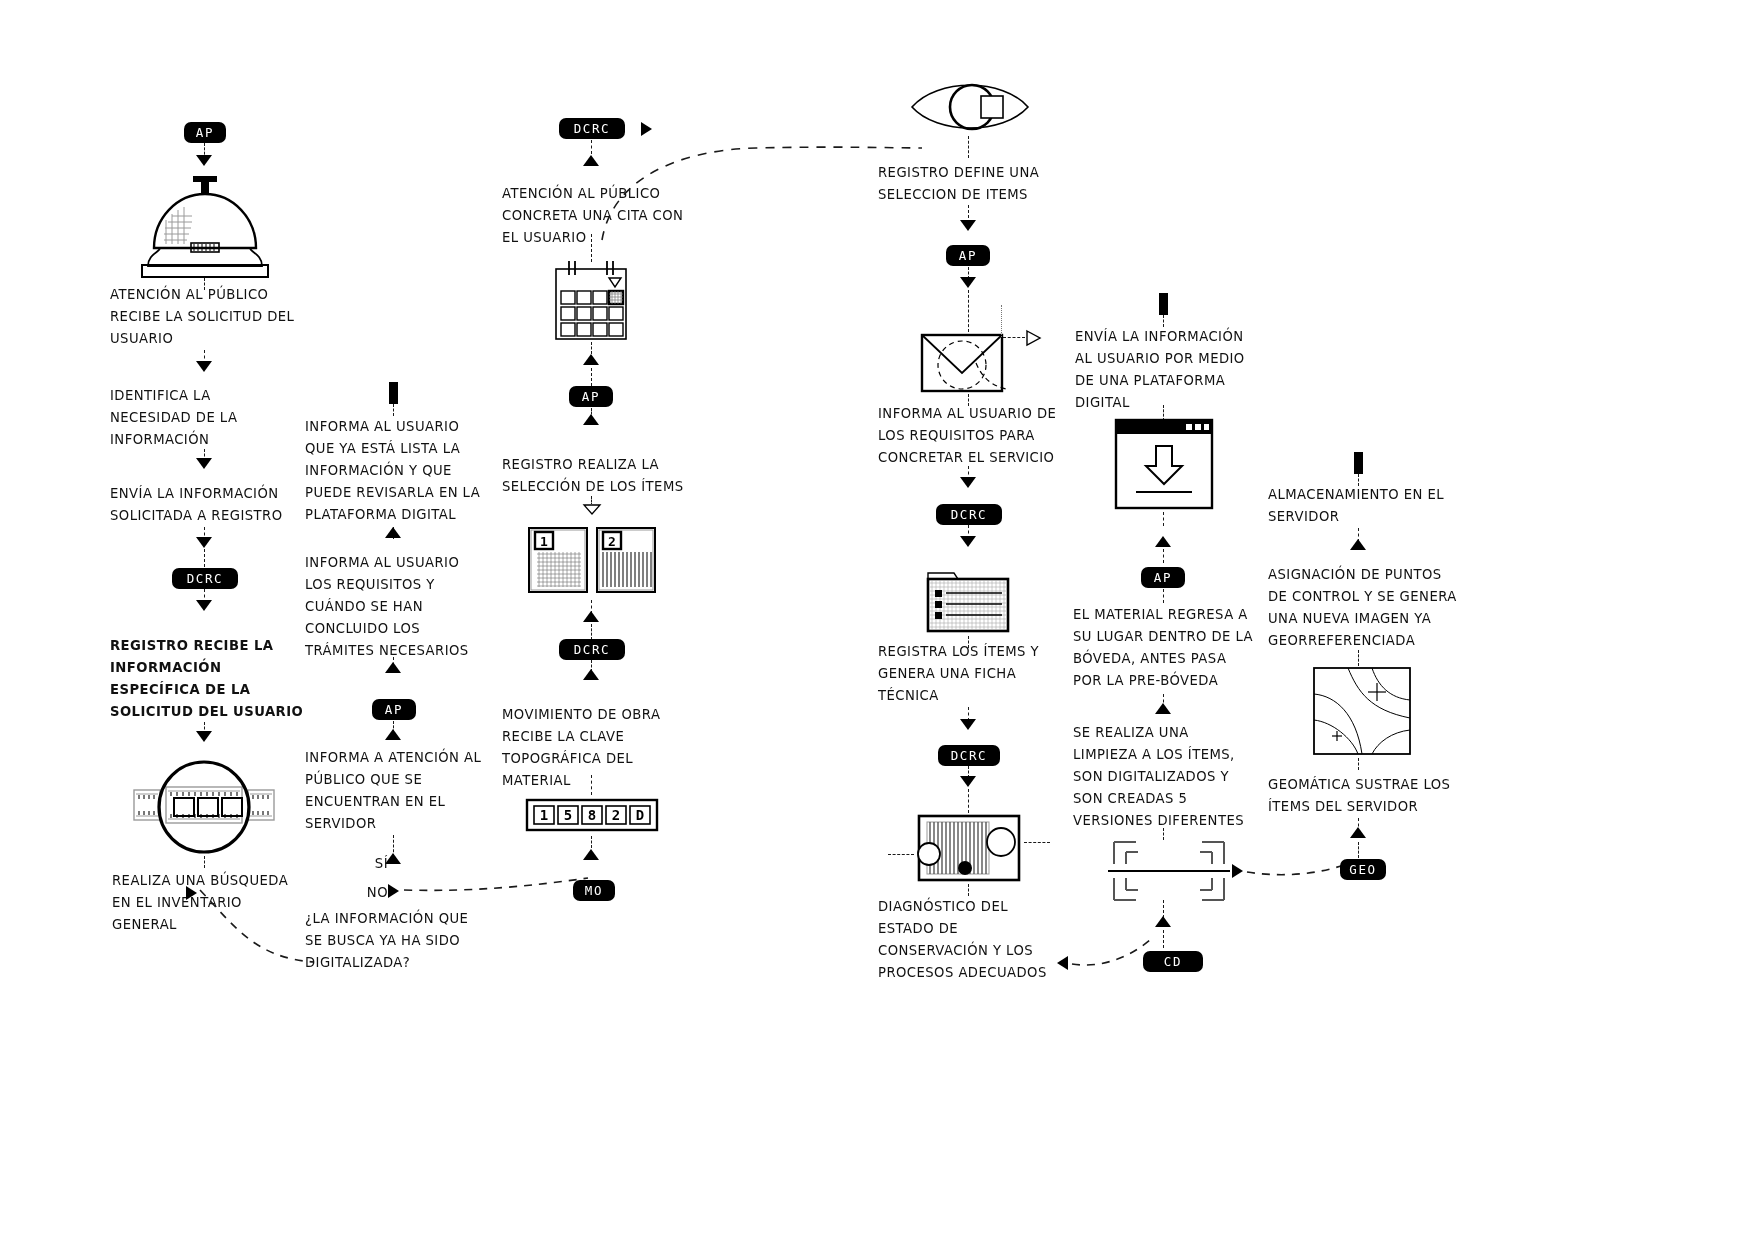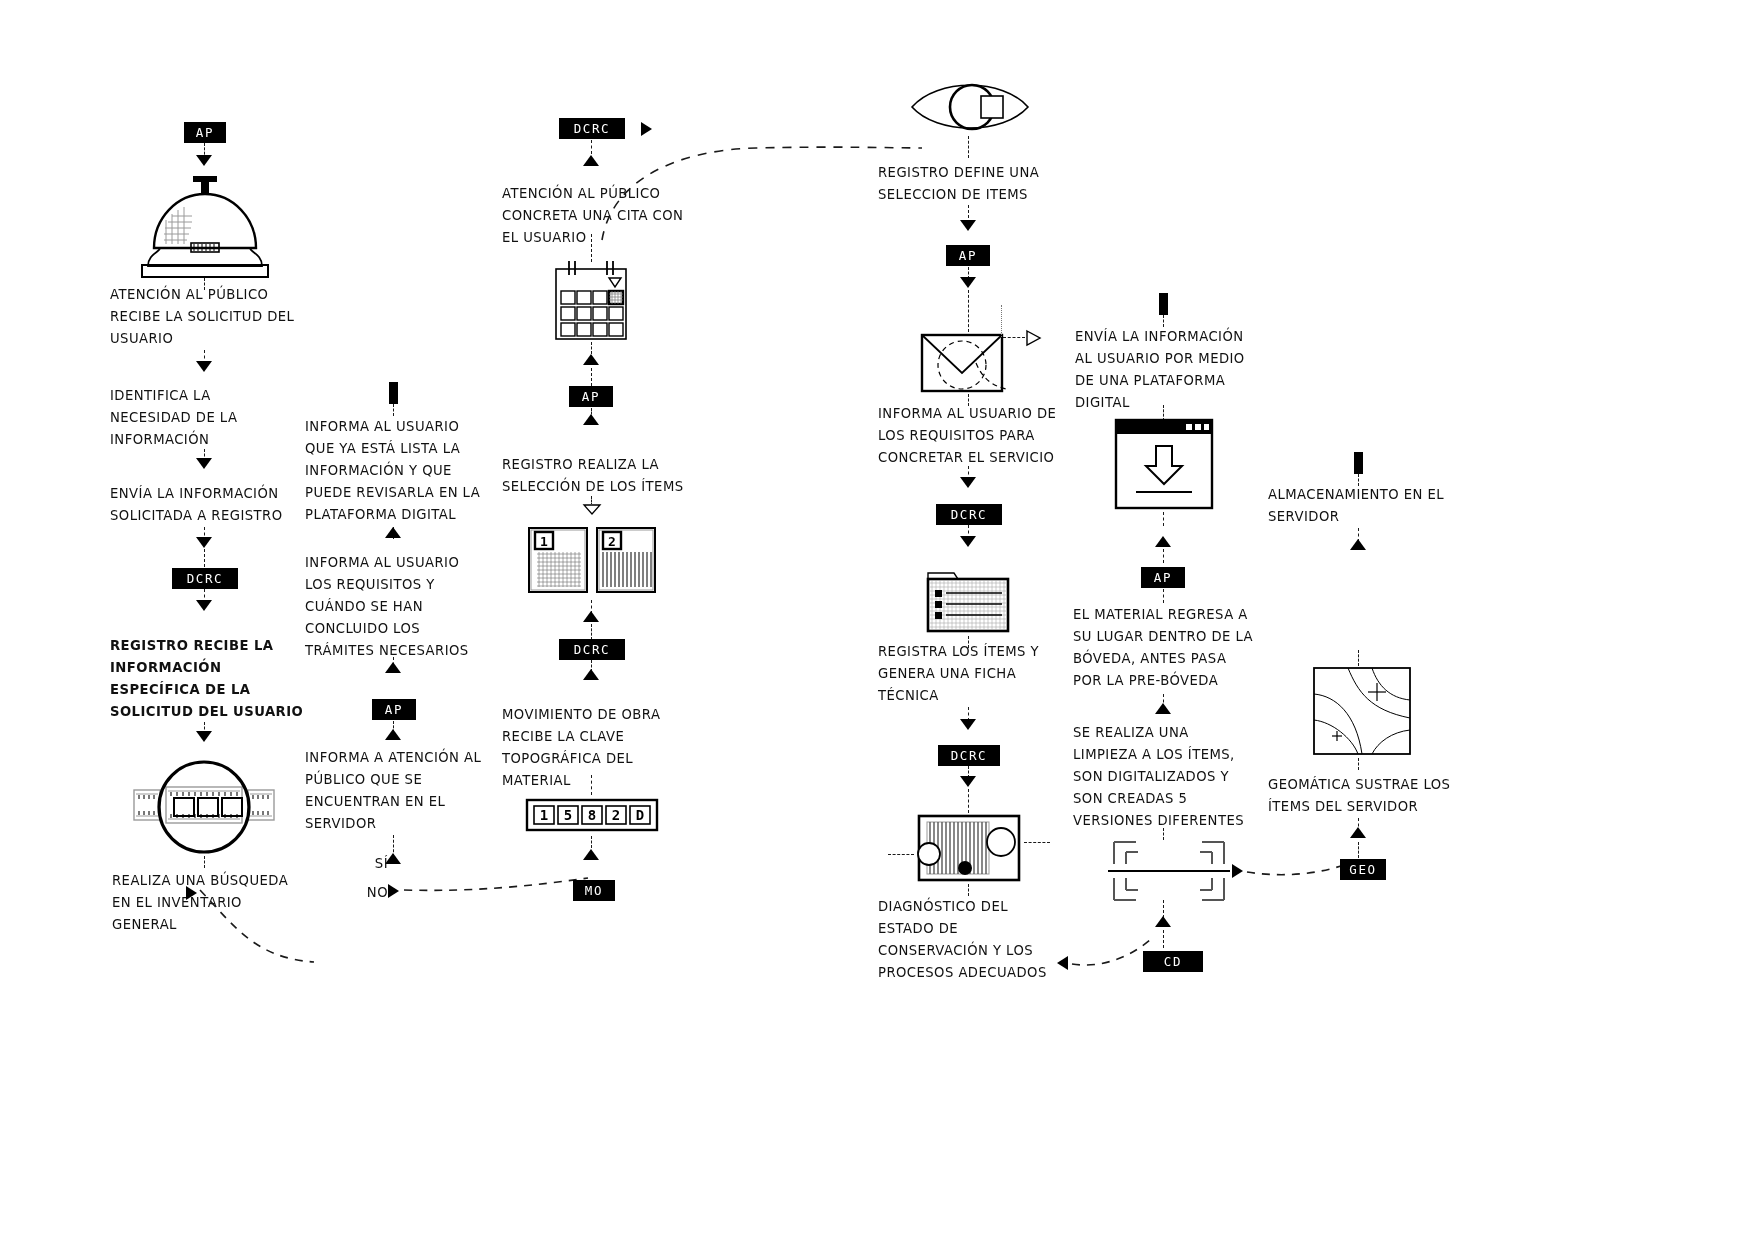--- a/index.html
+++ b/index.html
@@ -3,21 +3,21 @@
 <meta charset="utf-8">
 <style>
   html,body{margin:0;padding:0;background:#ffffff;}
   body{font-family:"DejaVu Sans Mono","Liberation Mono",monospace;}
   #stage{position:relative;width:1751px;height:1244px;background:#fff;overflow:hidden;}
   .txt{position:absolute;font-family:"DejaVu Sans","Liberation Sans",sans-serif;
        font-size:13.2px;line-height:22px;color:#111;letter-spacing:.45px;
        white-space:pre-line;text-transform:uppercase;}
   .tag{position:absolute;background:#000;color:#fff;font-family:"DejaVu Sans Mono","Liberation Mono",monospace;
        font-size:12.5px;letter-spacing:1.6px;display:flex;align-items:center;justify-content:center;
-       height:21px;}
+       height:21px;border-radius:7px;}
   .stub{position:absolute;background:#000;width:9px;height:22px;}
   .vline{position:absolute;width:0;border-left:1.6px dashed #1a1a1a;}
   .hline{position:absolute;height:0;border-top:1.6px dashed #1a1a1a;}
   .dotline{position:absolute;width:0;border-left:1.4px dotted #777;}
   .arrD,.arrU,.arrR{position:absolute;width:0;height:0;}
   .arrD{border-left:8px solid transparent;border-right:8px solid transparent;border-top:11px solid #000;}
   .arrU{border-left:8px solid transparent;border-right:8px solid transparent;border-bottom:11px solid #000;}
   .arrR{border-top:7px solid transparent;border-bottom:7px solid transparent;border-left:11px solid #000;}
   .triOpen{position:absolute;width:0;height:0;border-left:8px solid transparent;border-right:8px solid transparent;border-top:10px solid #fff;}
   svg{position:absolute;overflow:visible;}
@@ -182,20 +182,23 @@
   <div class="txt" style="left:305px;top:747px;width:210px;">INFORMA A ATENCIÓN AL
 PÚBLICO QUE SE
 ENCUENTRAN EN EL
 SERVIDOR</div>
   <div class="vline" style="left:393px;top:835px;height:22px;"></div>
   <div class="arrU" style="left:385px;top:853px;"></div>
 
   <div class="txt" style="left:358px;top:853px;width:30px;text-align:right;">SÍ</div>
   <div class="txt" style="left:354px;top:882px;width:34px;text-align:right;">NO</div>
   <div class="arrR" style="left:388px;top:884px;"></div>
+  <div class="txt" style="left:305px;top:908px;width:200px;">¿LA INFORMACIÓN QUE
+SE BUSCA YA HA SIDO
+DIGITALIZADA?</div>
 
   <svg style="left:402px;top:876px;" width="195" height="40" viewBox="0 0 195 40">
     <path d="M2 14 C70 16 130 10 186 2" fill="none" stroke="#1a1a1a" stroke-width="1.6" stroke-dasharray="8 7"></path>
   </svg>
 
   <div class="tag" style="left:559px;top:118px;width:66px;">DCRC</div>
   <div class="arrR" style="left:641px;top:122px;"></div>
   <div class="vline" style="left:591px;top:140px;height:14px;"></div>
   <div class="arrU" style="left:583px;top:155px;"></div>
   <div class="txt" style="left:502px;top:183px;width:200px;">ATENCIÓN AL PÚBLICO
@@ -544,20 +547,24 @@
   <div class="arrU" style="left:1155px;top:916px;"></div>
   <div class="vline" style="left:1163px;top:930px;height:18px;"></div>
   <div class="tag" style="left:1143px;top:951px;width:60px;">CD</div>
 
   <div class="stub" style="left:1354px;top:452px;"></div>
   <div class="vline" style="left:1358px;top:474px;height:12px;"></div>
   <div class="txt" style="left:1268px;top:484px;width:208px;">ALMACENAMIENTO EN EL
 SERVIDOR</div>
   <div class="vline" style="left:1358px;top:528px;height:14px;"></div>
   <div class="arrU" style="left:1350px;top:539px;"></div>
+  <div class="txt" style="left:1268px;top:564px;width:212px;">ASIGNACIÓN DE PUNTOS
+DE CONTROL Y SE GENERA
+UNA NUEVA IMAGEN YA
+GEORREFERENCIADA</div>
   <div class="vline" style="left:1358px;top:650px;height:16px;"></div>
 
   <svg class="ic" style="left:1312px;top:666px;" width="100" height="90" viewBox="0 0 100 90">
     <rect x="2" y="2" width="96" height="86" fill="none" stroke="#000" stroke-width="1.8"></rect>
     <g fill="none" stroke="#000" stroke-width="1">
       <path d="M2 28 C24 30 44 48 50 88"></path>
       <path d="M2 54 C20 56 40 72 46 88"></path>
       <path d="M36 2 C46 26 58 44 98 52"></path>
       <path d="M60 2 C66 20 78 32 98 34"></path>
       <path d="M98 64 C80 66 66 76 60 88"></path>

